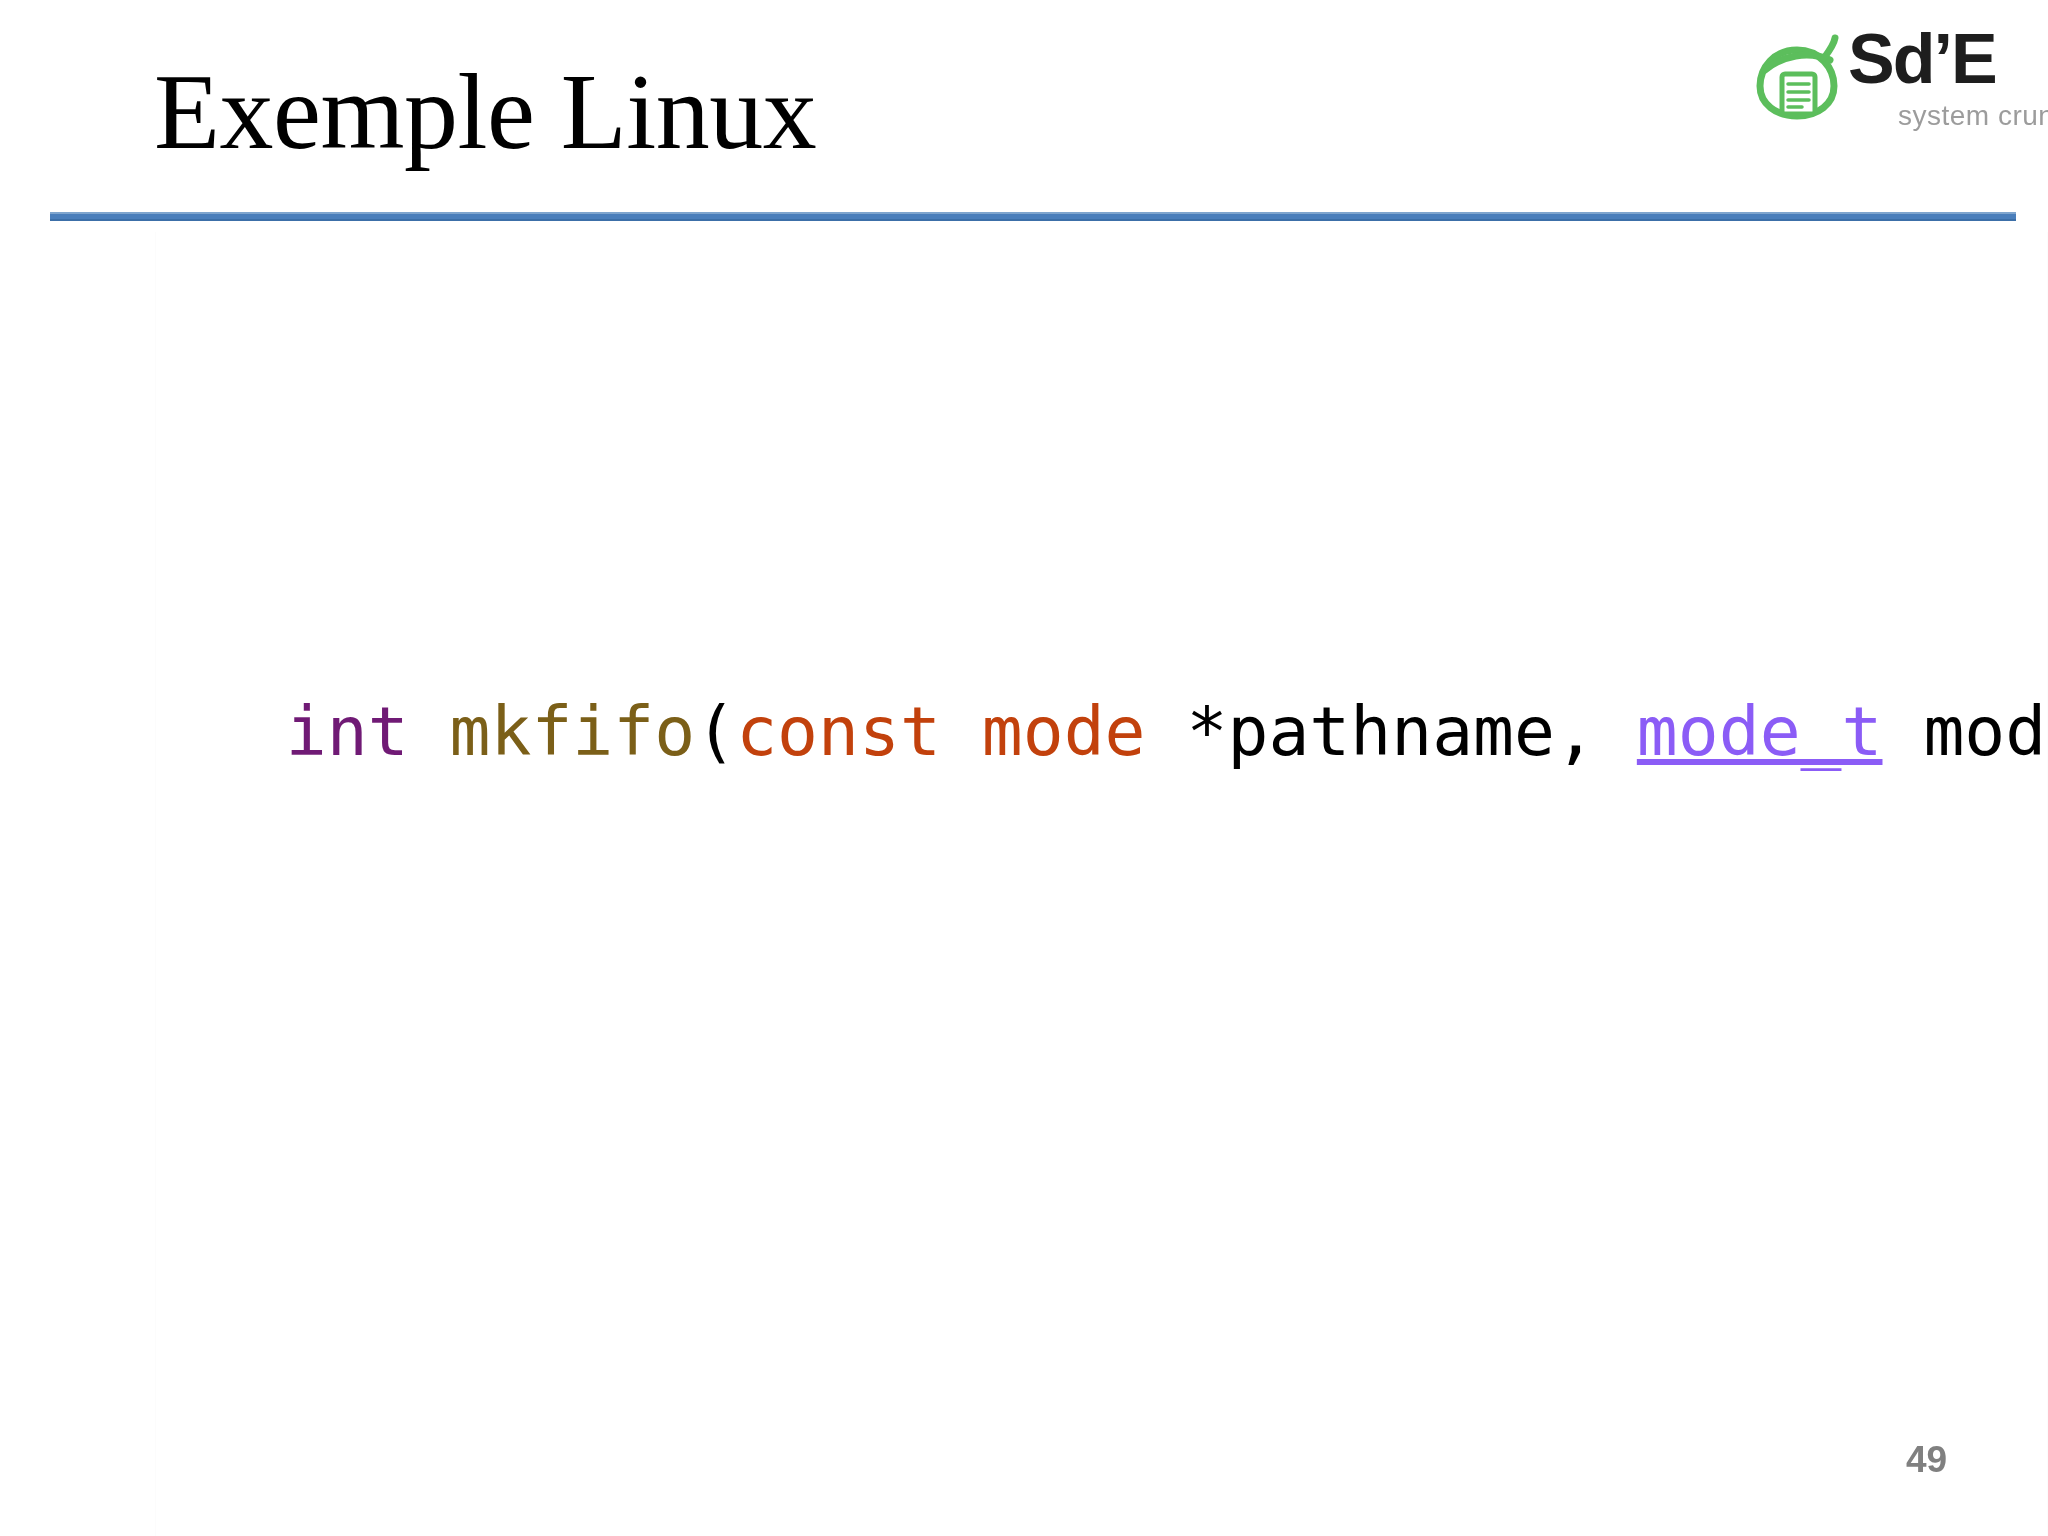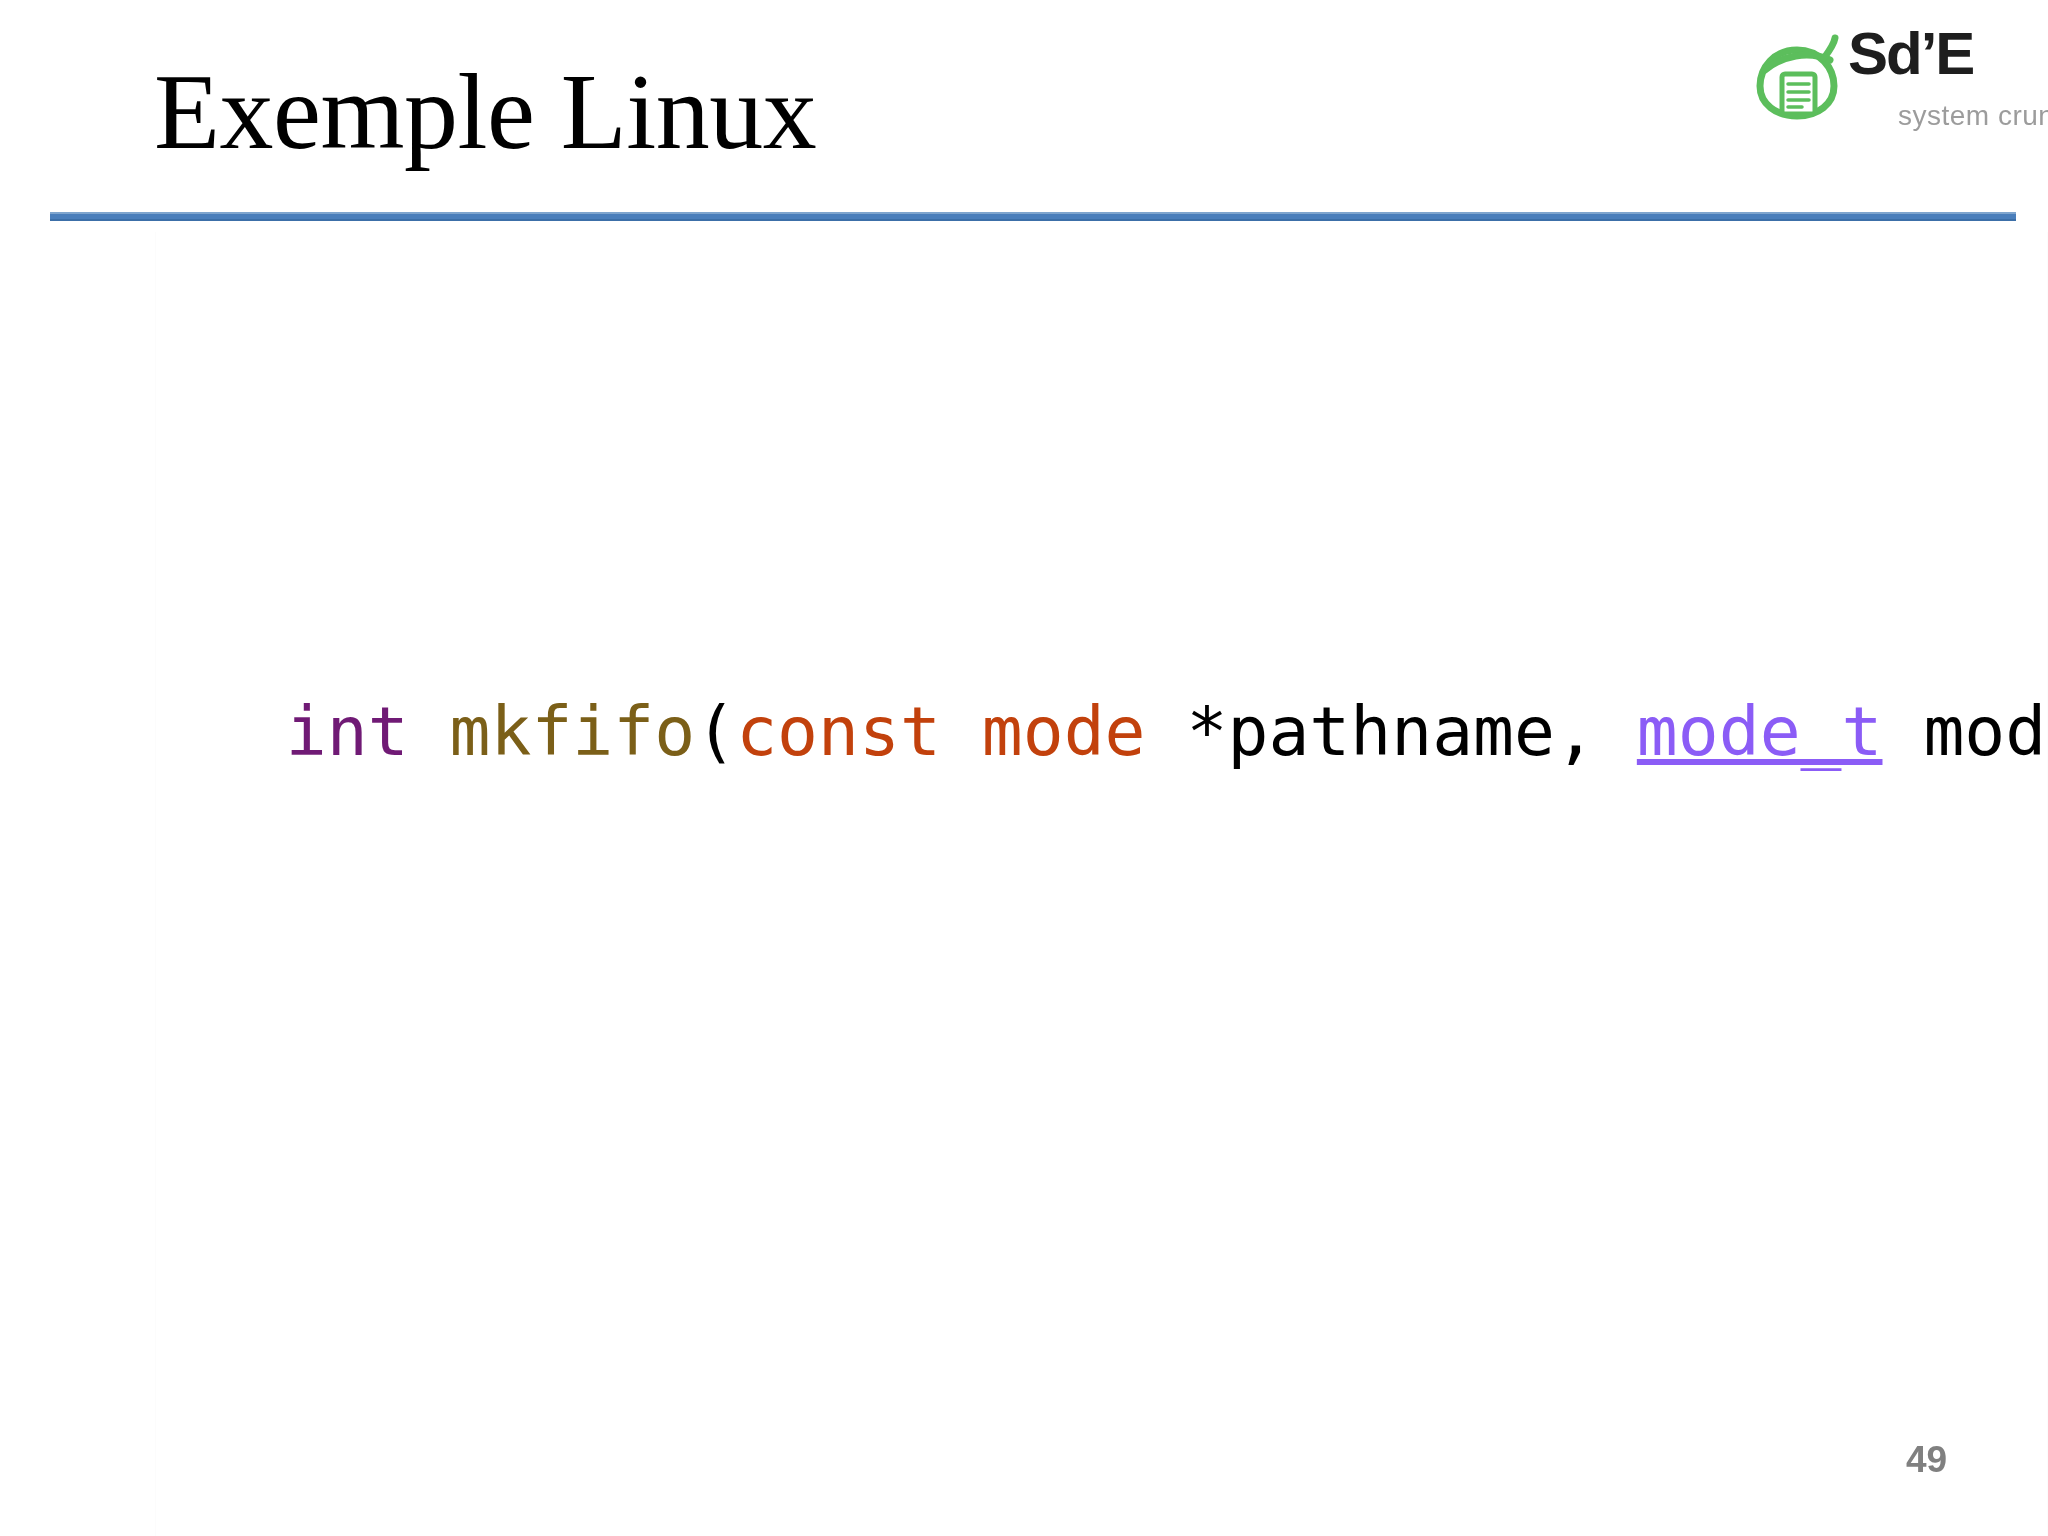--- a/index.html
+++ b/index.html
@@ -78,21 +78,21 @@
     left: 0px;
     top: 6px;
     width: 96px;
     height: 88px;
   }
   .logo-wordmark {
     position: absolute;
     left: 96px;
     top: -2px;
     font-family: "Liberation Sans", sans-serif;
-    font-size: 60px;
+    font-size: 70px;
     font-weight: 700;
     color: #1E1E1E;
     letter-spacing: -2px;
     line-height: 1;
     white-space: nowrap;
   }
   .logo-tagline {
     position: absolute;
     left: 146px;
     top: 76px;

